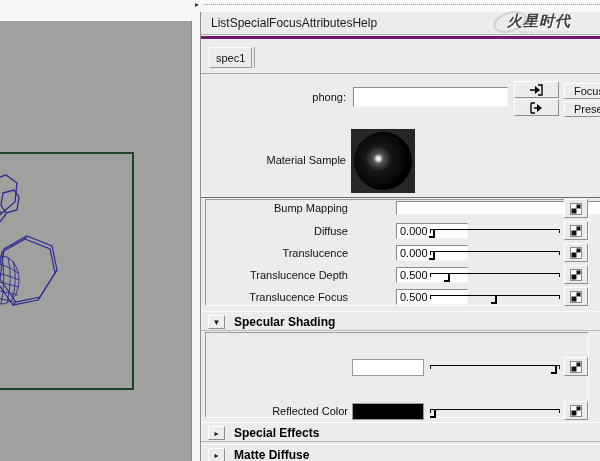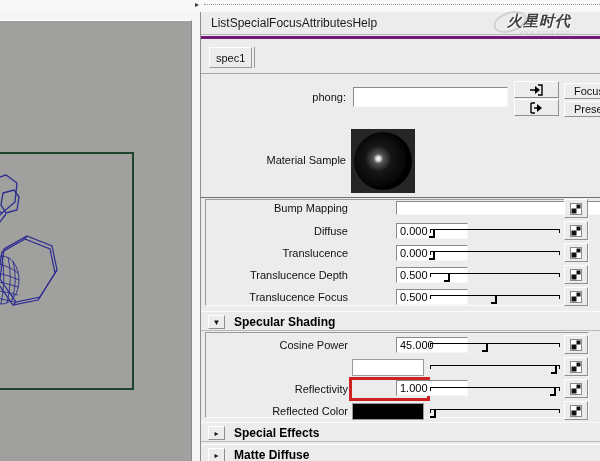--- a/index.html
+++ b/index.html
@@ -245,68 +245,36 @@
       </div>
     </div>
 
     <div class="sec-hdr" style="top:299px;">
       <button class="tri-btn">▼</button>
       <span class="sec-title">Specular Shading</span>
     </div>
 
     <div class="group" style="top:320px; height:86px;">
 
-      <div class="row" style="top:3px;">
-        <span class="rlabel">Cosine Power</span>
-        <input class="rfield" value="45.000" style="">
-        <div class="slider">
-          <div class="track"></div>
-          <div class="handle" style="left: 43%;"></div>
-        </div>
-        <button class="mapbtn">
-          <svg width="12" height="12" viewBox="0 0 12 12">
-              <rect x="0.5" y="0.5" width="11" height="11" fill="#fff" stroke="#888"></rect>
-              <rect x="6.5" y="1.5" width="4" height="4" fill="#111"></rect>
-              <rect x="1.5" y="5.5" width="5" height="5" fill="#111"></rect>
-            </svg>
-        </button>
-      </div>
 
       <div class="row" style="top:25px;">
         <div class="swatch" style="background: rgb(255, 255, 255);"></div>
         <div class="slider">
           <div class="track"></div>
           <div class="handle" style="left: 96%;"></div>
         </div>
         <button class="mapbtn">
           <svg width="12" height="12" viewBox="0 0 12 12">
               <rect x="0.5" y="0.5" width="11" height="11" fill="#fff" stroke="#888"></rect>
               <rect x="6.5" y="1.5" width="4" height="4" fill="#111"></rect>
               <rect x="1.5" y="5.5" width="5" height="5" fill="#111"></rect>
             </svg>
         </button>
       </div>
 
-      <div class="row" style="top:47px;">
-        <span class="rlabel">Reflectivity</span>
-        <div class="red-outline">
-          <input class="rfield" value="1.000" style="">
-        </div>
-        <div class="slider">
-          <div class="track"></div>
-          <div class="handle" style="left: 95%;"></div>
-        </div>
-        <button class="mapbtn">
-          <svg width="12" height="12" viewBox="0 0 12 12">
-              <rect x="0.5" y="0.5" width="11" height="11" fill="#fff" stroke="#888"></rect>
-              <rect x="6.5" y="1.5" width="4" height="4" fill="#111"></rect>
-              <rect x="1.5" y="5.5" width="5" height="5" fill="#111"></rect>
-            </svg>
-        </button>
-      </div>
 
       <div class="row" style="top:69px;">
         <span class="rlabel">Reflected Color</span>
         <div class="swatch" style="background: rgb(0, 0, 0);"></div>
         <div class="slider">
           <div class="track"></div>
           <div class="handle" style="left: 3%;"></div>
         </div>
         <button class="mapbtn">
           <svg width="12" height="12" viewBox="0 0 12 12">

